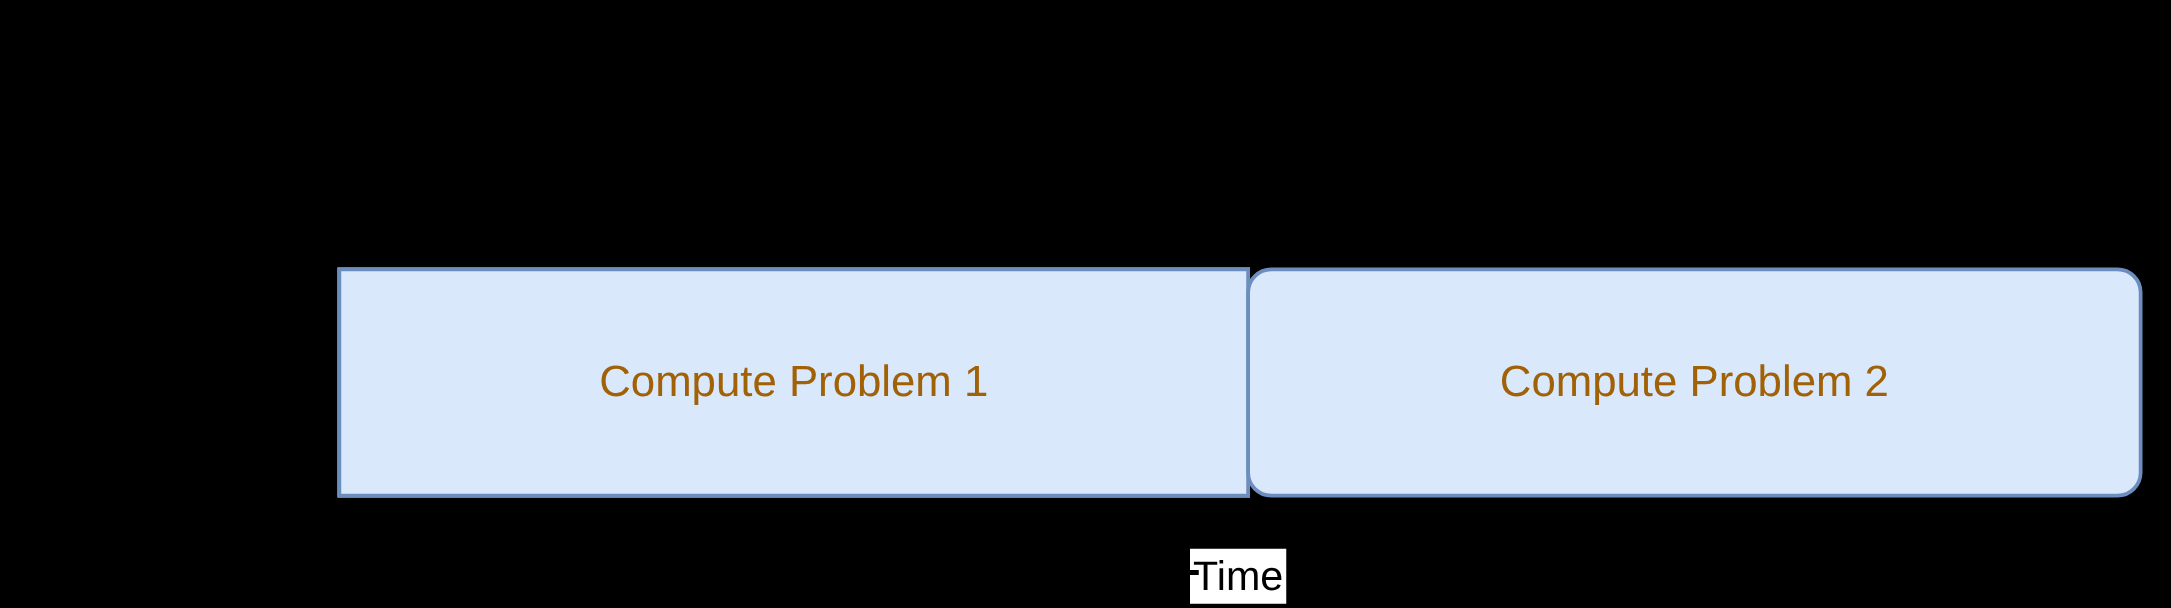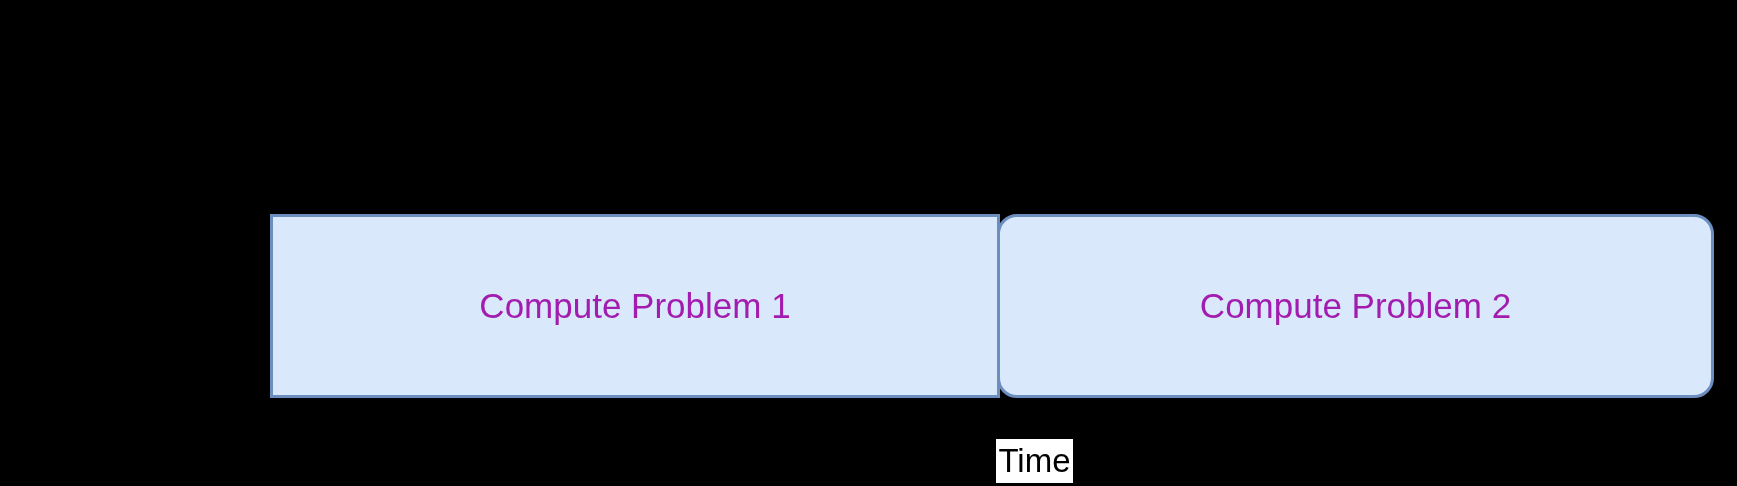--- a/index.html
+++ b/index.html
@@ -24,34 +24,33 @@
     border: 3px solid #6c8ebf;
     display: flex;
     align-items: center;
     justify-content: center;
   }
   .box-1 { left: 270px; width: 730px; }
   
   .box-2 { left: 997px; width: 717px; border-radius: 20px; }
   .box-label {
     font-size: 35px;
-    color: #a21caf;
+    color: #a16207;
     white-space: nowrap;
   }
   .time-label {
     position: absolute;
     left: 952px;
     top: 439px;
     width: 77px;
     height: 44px;
     background: #ffffff;
     display: flex;
     align-items: center;
     justify-content: center;
-    margin-left: 44px;
   }
   .time-label-text {
     font-size: 33px;
     color: #000000;
     white-space: nowrap;
   }
   
   .time-line {
     position: absolute;
     left: 945px;

